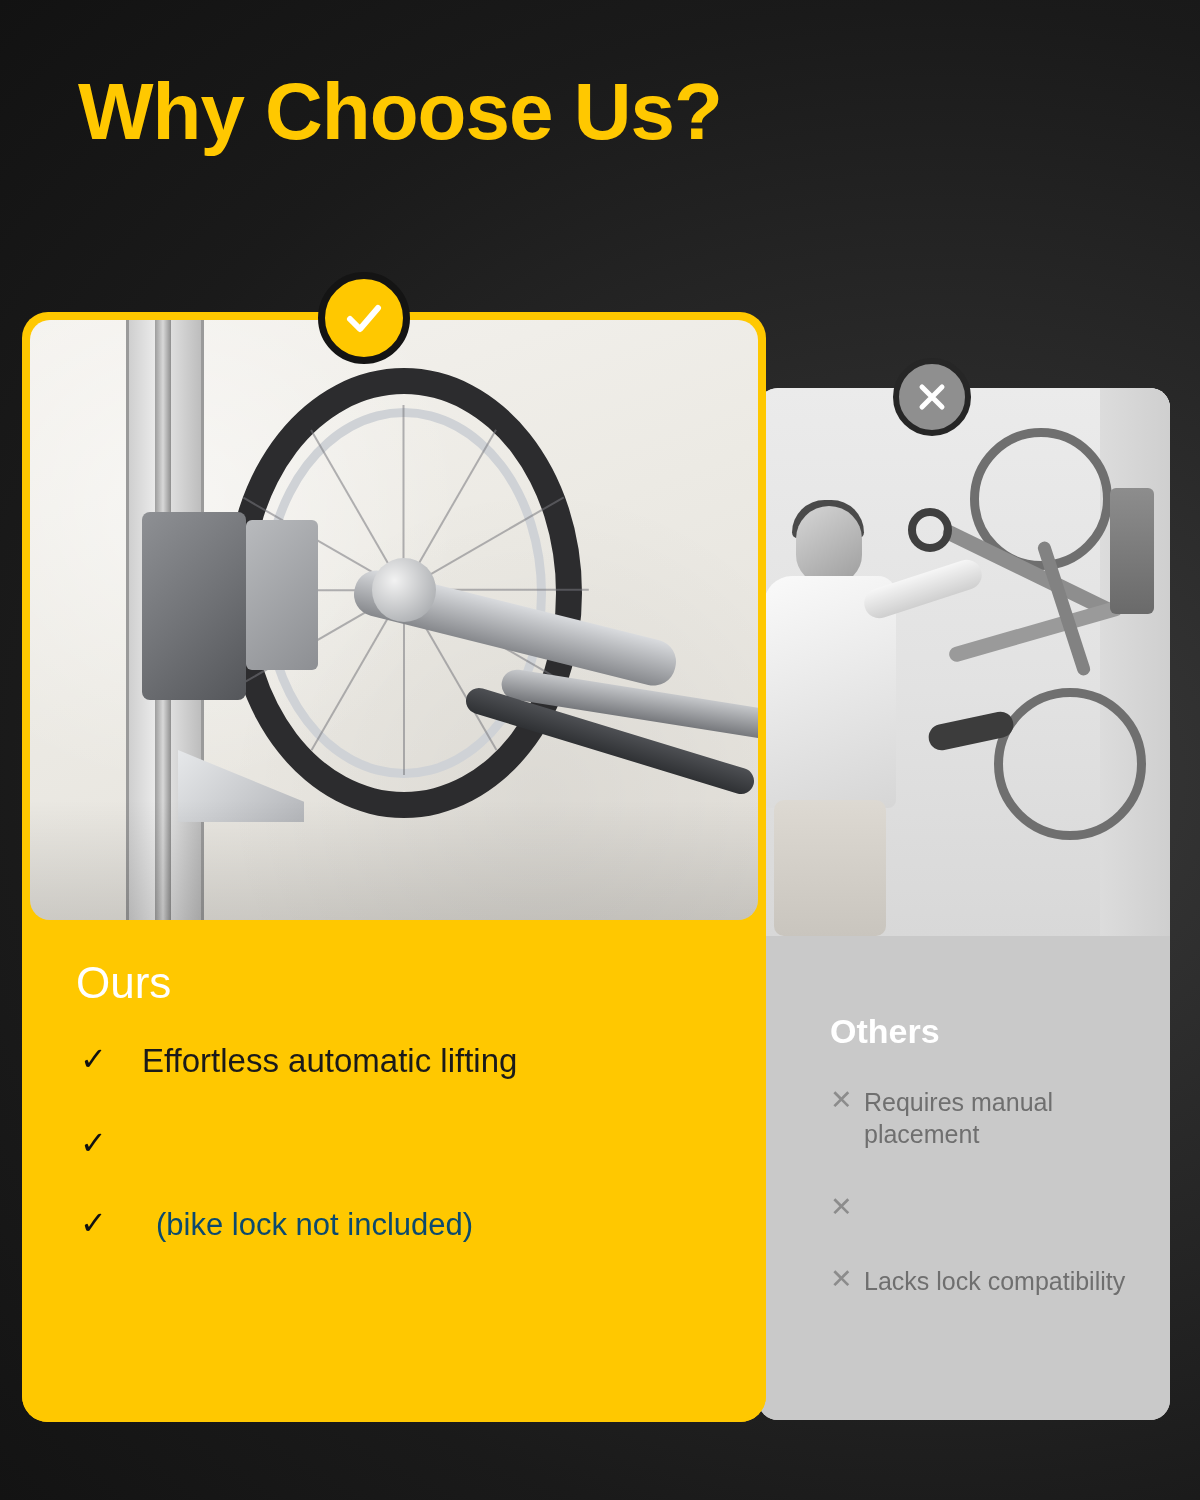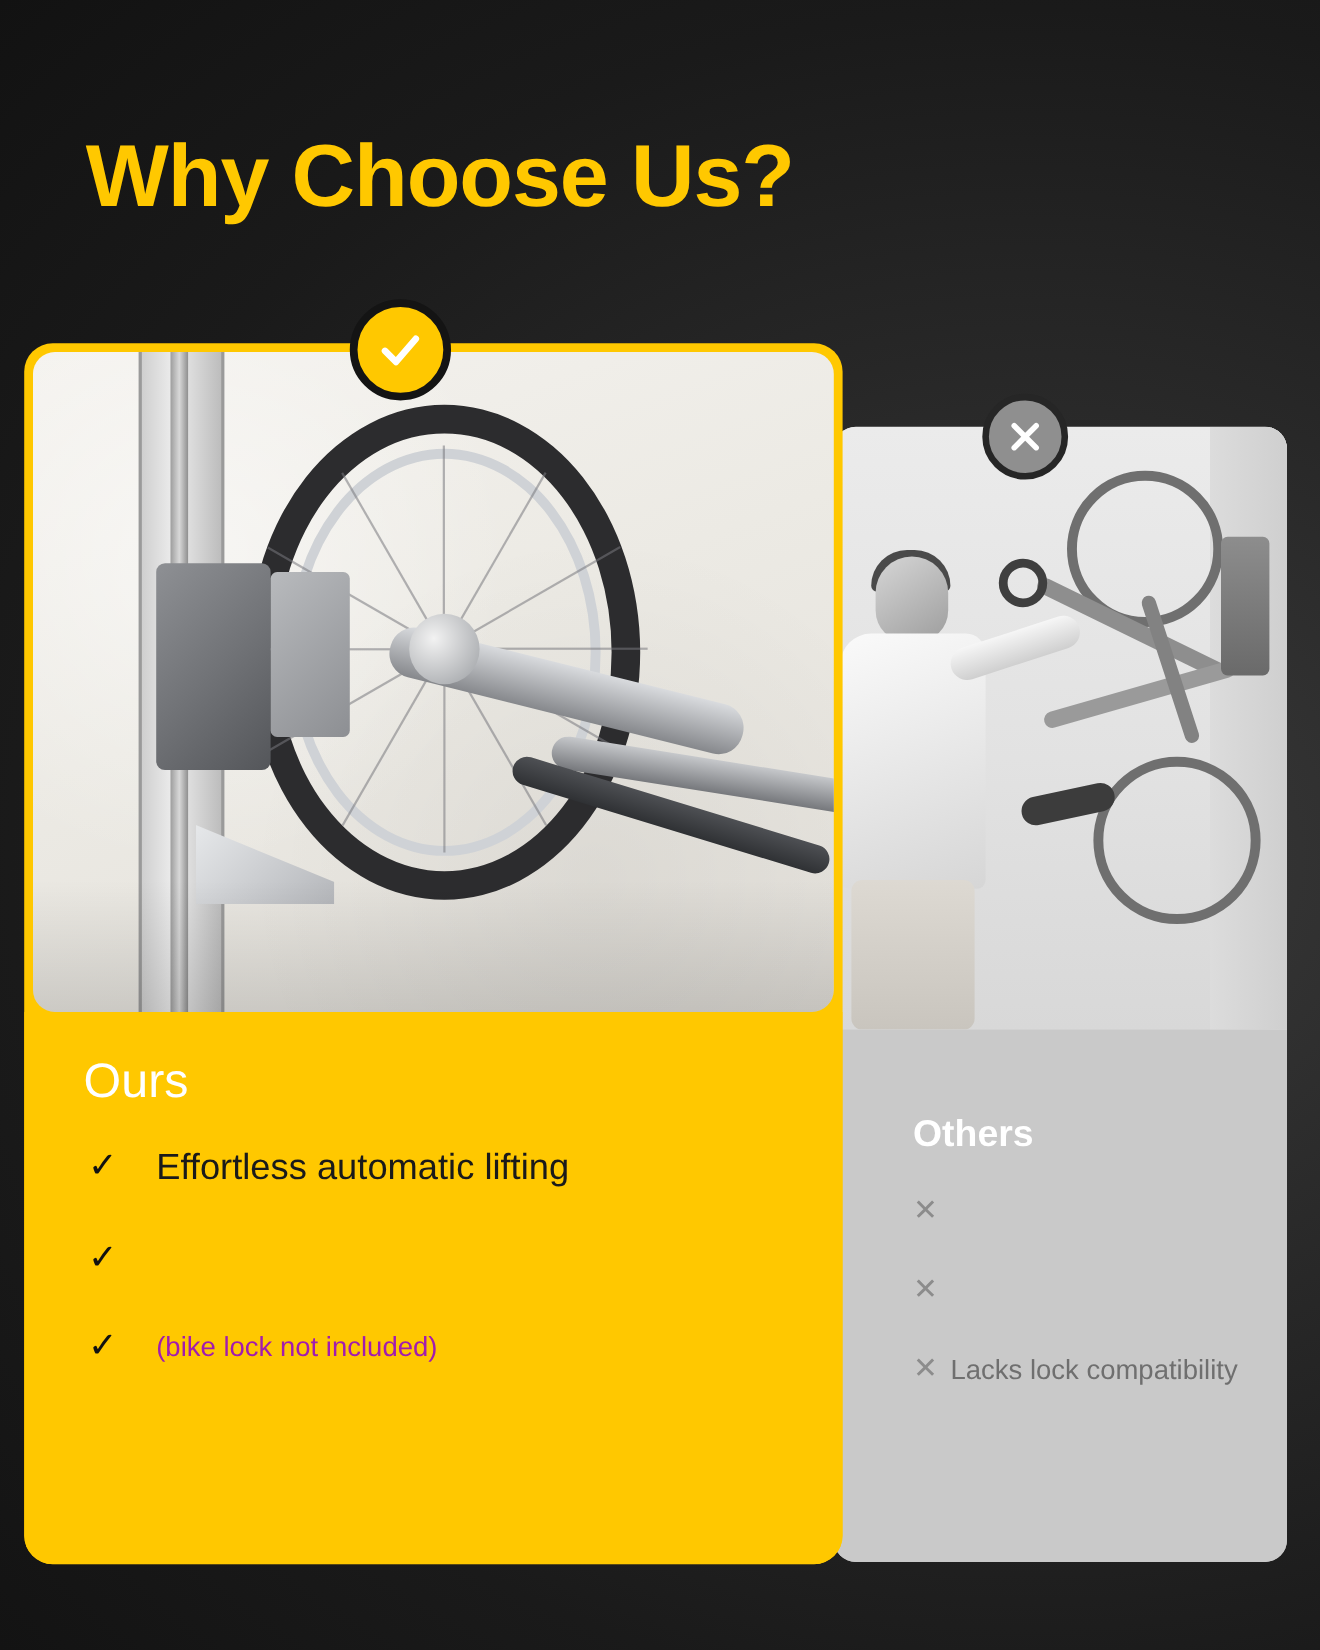--- a/index.html
+++ b/index.html
@@ -17,21 +17,20 @@
   
   .title {
     position: absolute;
     left: 78px;
     top: 72px;
     font-size: 80px;
     font-weight: bold;
     letter-spacing: -1px;
     color: #FFC800;
     line-height: 1;
-    margin-top: 48px;
   }
 
   
   .others-card {
     position: absolute;
     left: 758px;
     top: 388px;
     width: 412px;
     height: 1032px;
     background: #c9c9c9;
@@ -147,22 +146,23 @@
     font-weight: 400;
   }
   .ours-label {
     font-size: 33px;
     line-height: 42px;
     color: #1a1a1a;
     font-weight: 400;
   }
   .ours-sub {
     display: block;
-    color: #a21caf;
-    font-size: 25px;
+    color: #0c4a6e;
+    font-size: 31px;
+    margin-left: 14px;
   }
 
   
   .badge-check {
     position: absolute;
     left: 318px;
     top: 272px;
     width: 92px;
     height: 92px;
     border-radius: 50%;
@@ -384,20 +384,21 @@
     <div class="person-legs"></div>
     <div class="person-arm"></div>
   </div>
 
   <div class="others-text">
     <div class="others-heading">Others</div>
 
     <div class="others-list">
       <div class="others-item">
         <span class="others-x">✕</span>
+        <span class="others-label">Requires manual placement</span>
       </div>
       <div class="others-item">
         <span class="others-x">✕</span>
       </div>
       <div class="others-item">
         <span class="others-x">✕</span>
         <span class="others-label">Lacks lock compatibility</span>
       </div>
     </div>
   </div>

